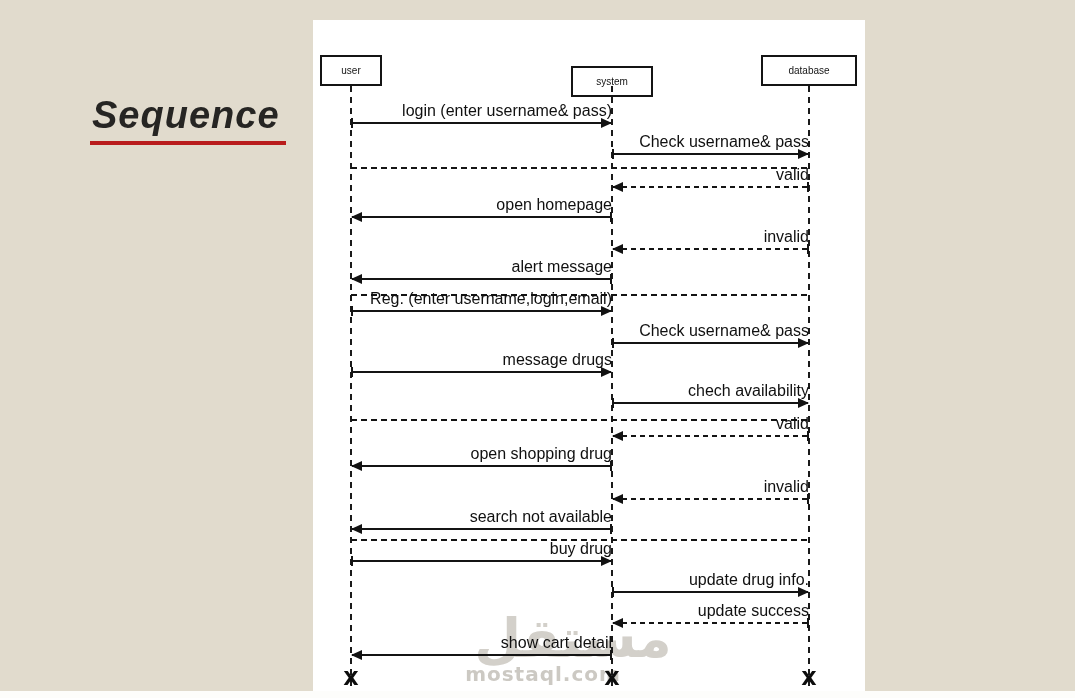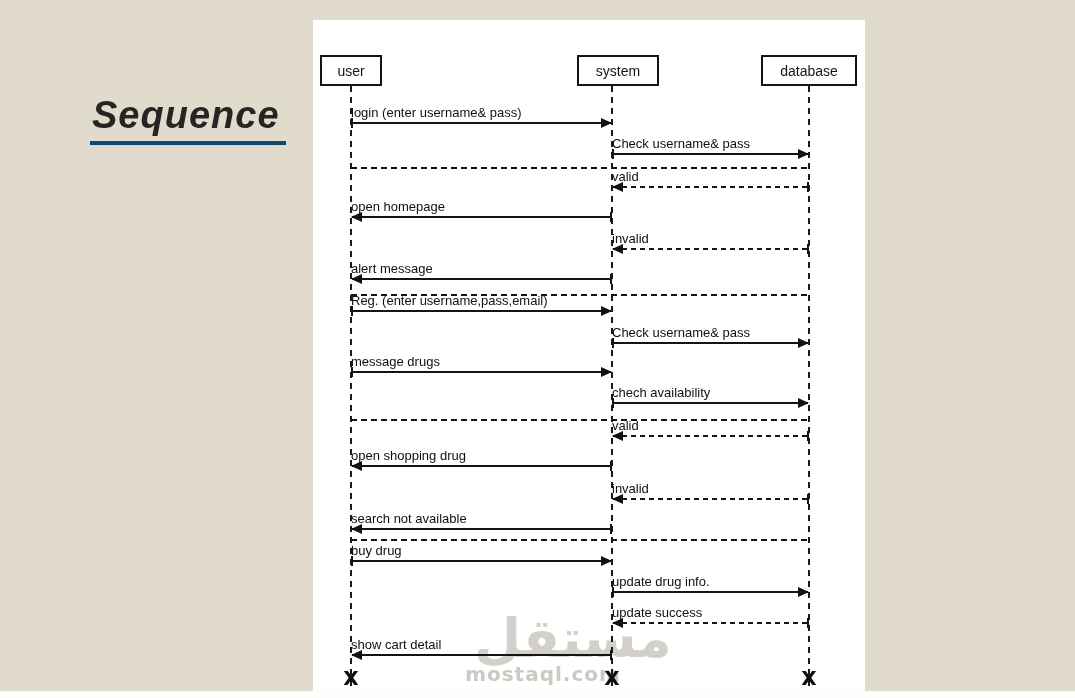--- a/index.html
+++ b/index.html
@@ -1,34 +1,34 @@
 <!DOCTYPE html>
 <html><head>
 <meta charset="utf-8">
 <style>
   html,body{margin:0;padding:0;}
   .stage{position:relative;width:1075px;height:698px;background:#e1dbcd;
          font-family:"Liberation Sans",sans-serif;overflow:hidden;}
   .heading{position:absolute;left:90px;top:94px;font-size:38px;font-weight:bold;
            font-style:italic;letter-spacing:1px;color:#262523;
-           border-bottom:4px solid #0c4a6e;padding:0 6px 3px 2px;line-height:1.15;}
+           border-bottom:4px solid #b91c1c;padding:0 6px 3px 2px;line-height:1.15;}
   .panel{position:absolute;left:313px;top:20px;width:552px;height:671px;background:#ffffff;}
   .bottom-strip{position:absolute;left:0;top:691px;width:1075px;height:7px;background:#fdfdfb;}
   .dtitle{position:absolute;left:0;top:2px;width:100%;text-align:center;
           font-size:22px;color:#141414;}
   .actor{position:absolute;top:35px;height:31px;border:2px solid #141414;background:#fff;
          box-sizing:border-box;display:flex;align-items:center;justify-content:center;
-         font-size:14px;color:#141414;}
+         font-size:10px;color:#141414;}
   .lifeline{position:absolute;top:66px;width:2px;height:605px;
             background:repeating-linear-gradient(180deg,#1a1a1a 0 6px,transparent 6px 11px);}
   .divider{position:absolute;left:38px;width:459px;height:2px;
            background:repeating-linear-gradient(90deg,#141414 0 6px,transparent 6px 10px);}
   .msg{position:absolute;height:0;}
-  .msg .lbl{position:absolute;left:0;right:0;bottom:3px;text-align:left;
-            font-size:13px;color:#101010;white-space:nowrap;}
+  .msg .lbl{position:absolute;left:0;right:0;bottom:3px;text-align:right;
+            font-size:16px;color:#101010;white-space:nowrap;}
   .msg .line{position:absolute;left:1px;right:1px;top:-1px;height:2px;}
   .line.solid{background:#141414;}
   .line.dashed{background:repeating-linear-gradient(90deg,#141414 0 5px,transparent 5px 9px);}
   .head{position:absolute;top:-5px;width:0;height:0;
         border-top:5px solid transparent;border-bottom:5px solid transparent;}
   .head.right{right:0;border-left:11px solid #121212;}
   .head.left{left:0;border-right:11px solid #121212;}
   .tick{position:absolute;top:-5px;width:2px;height:10px;background:#141414;}
   .tick.at-left{left:0;}
   .tick.at-right{right:0;}
@@ -50,21 +50,21 @@
 
   <div class="panel">
 
 
     <div class="wm-ar">مستقل</div>
     <div class="wm-domain">mostaql.com</div>
 
     <div class="actor" style="left:7px;width:62px;">
       <span>user</span>
     </div>
-    <div class="actor" style="left:264px;width:82px;">
+    <div class="actor" style="left:258px;width:82px;margin-top:11px;">
       <span>system</span>
     </div>
     <div class="actor" style="left:448px;width:96px;">
       <span>database</span>
     </div>
 
     <div class="lifeline" style="left:37px;"></div>
     <div class="lifeline" style="left:298px;"></div>
     <div class="lifeline" style="left:495px;"></div>
 
@@ -109,21 +109,21 @@
     </div>
 
     <div class="msg" style="left:38px;top:259px;width:261px;">
       <span class="lbl">alert message</span>
       <i class="tick at-right"></i>
       <i class="line solid"></i>
       <i class="head left"></i>
     </div>
 
     <div class="msg" style="left:38px;top:291px;width:261px;">
-      <span class="lbl">Reg. (enter username,pass,email)</span>
+      <span class="lbl">Reg. (enter username,login,email)</span>
       <i class="tick at-left"></i>
       <i class="line solid"></i>
       <i class="head right"></i>
     </div>
 
     <div class="msg" style="left:299px;top:323px;width:197px;">
       <span class="lbl">Check username&amp; pass</span>
       <i class="tick at-left"></i>
       <i class="line solid"></i>
       <i class="head right"></i>

